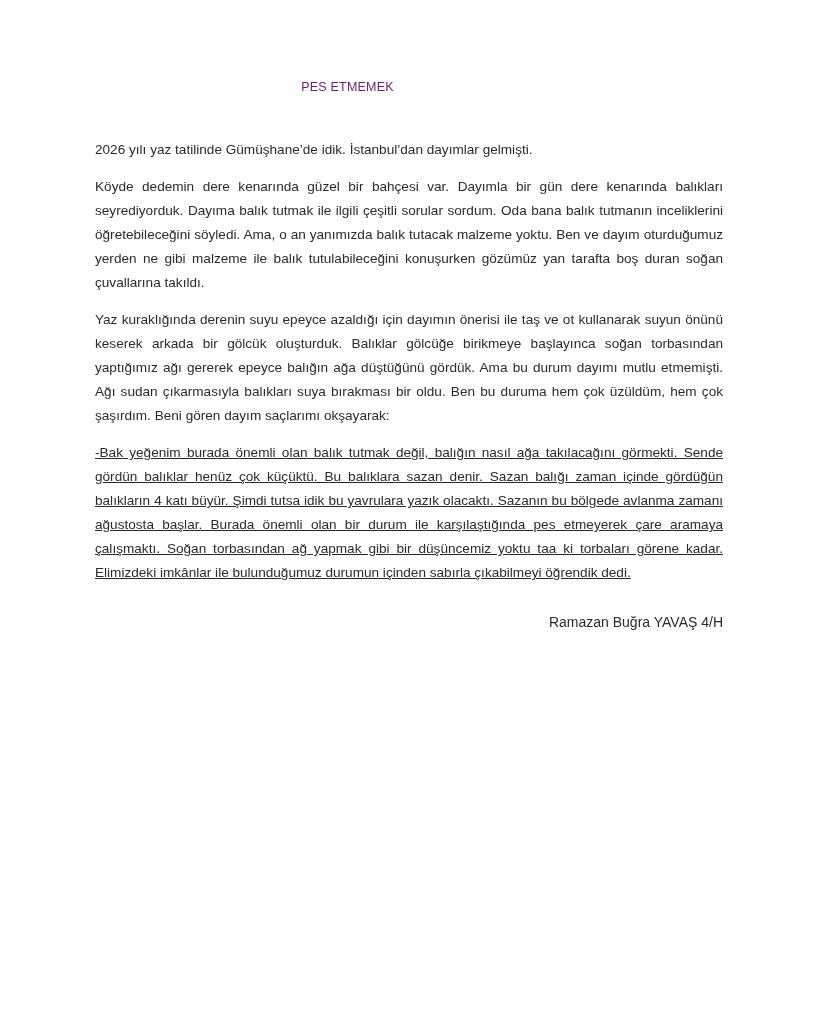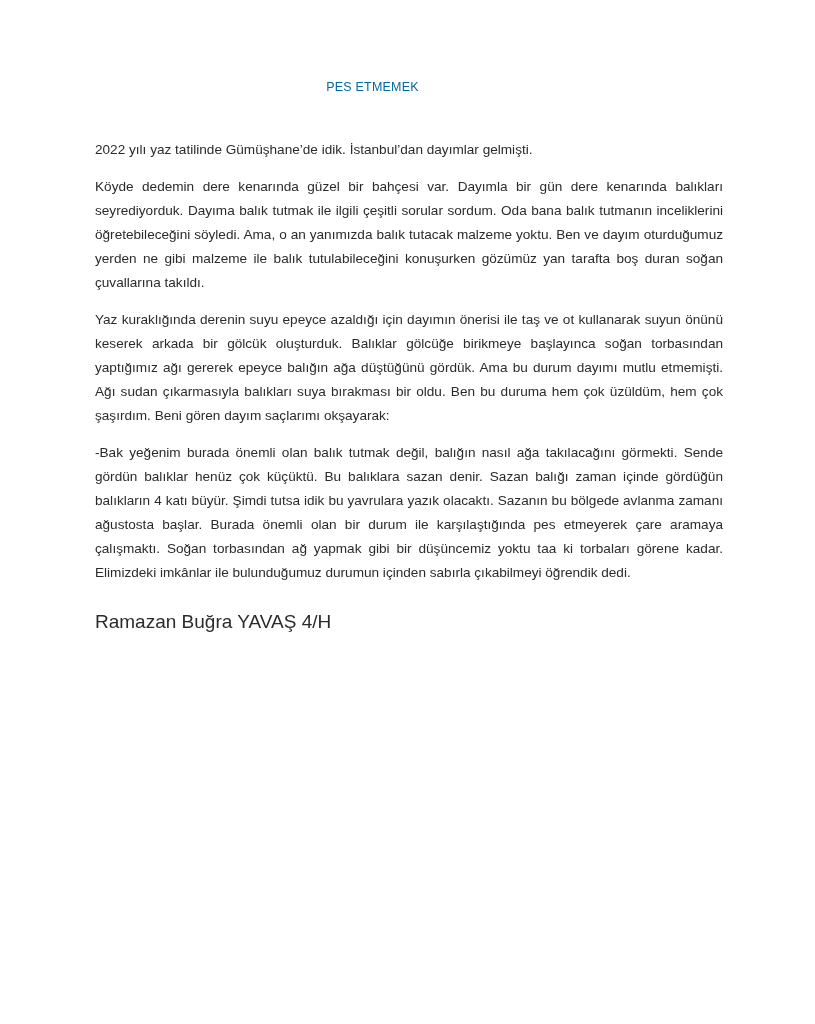--- a/index.html
+++ b/index.html
@@ -25,23 +25,22 @@
   }
 
   .doc-title {
     position: absolute;
     top: 80px;
     left: 0;
     width: 695px;
     text-align: center;
     font-size: 12.5px;
     letter-spacing: 0.2px;
-    color: #0369a1;
+    color: #701a75;
     white-space: pre;
-    margin-left: 25px;
   }
 
   .body-block {
     position: absolute;
     top: 138px;
     left: 95px;
     width: 628px;
   }
 
   .para {
@@ -49,42 +48,43 @@
     font-size: 13.6px;
     line-height: 24px;
     text-align: justify;
     text-justify: inter-word;
     color: #2b2b2b;
     hyphens: none;
   }
 
   .para:last-of-type {
     margin-bottom: 16px;
+    text-decoration: underline;
   }
 
   .signature {
     position: absolute;
     top: 610px;
     left: 95px;
     width: 628px;
-    font-size: 19px;
+    font-size: 14px;
     line-height: 24px;
     color: #2b2b2b;
-    text-align: left;
+    text-align: right;
   }
 </style>
 </head>
 <body>
 
 <div class="page">
 
   <div class="doc-title">PES ETMEMEK</div>
 
   <div class="body-block">
-    <p class="para">2022 yılı yaz tatilinde Gümüşhane’de idik. İstanbul’dan dayımlar gelmişti.</p>
+    <p class="para">2026 yılı yaz tatilinde Gümüşhane’de idik. İstanbul’dan dayımlar gelmişti.</p>
     <p class="para">Köyde dedemin dere kenarında güzel bir bahçesi var. Dayımla bir gün dere kenarında balıkları seyrediyorduk. Dayıma balık tutmak ile ilgili çeşitli sorular sordum. Oda bana balık tutmanın inceliklerini öğretebileceğini söyledi.  Ama, o an yanımızda balık tutacak malzeme yoktu. Ben ve dayım oturduğumuz yerden ne gibi malzeme ile balık tutulabileceğini konuşurken gözümüz yan tarafta boş duran soğan çuvallarına takıldı.</p>
     <p class="para">Yaz kuraklığında derenin suyu epeyce azaldığı için dayımın önerisi ile taş ve ot kullanarak suyun önünü keserek arkada bir gölcük oluşturduk. Balıklar gölcüğe birikmeye başlayınca soğan torbasından yaptığımız ağı gererek epeyce balığın ağa düştüğünü gördük. Ama bu durum dayımı mutlu etmemişti. Ağı sudan çıkarmasıyla balıkları suya bırakması bir oldu. Ben bu duruma hem çok üzüldüm, hem çok şaşırdım. Beni gören dayım saçlarımı okşayarak:</p>
     <p class="para">-Bak yeğenim burada önemli olan balık tutmak değil, balığın nasıl ağa takılacağını görmekti. Sende gördün balıklar henüz çok küçüktü. Bu balıklara sazan denir. Sazan balığı zaman içinde gördüğün balıkların 4 katı büyür. Şimdi tutsa idik bu yavrulara yazık olacaktı. Sazanın bu bölgede avlanma zamanı ağustosta başlar. Burada önemli olan bir durum ile karşılaştığında pes etmeyerek çare aramaya çalışmaktı. Soğan torbasından ağ yapmak gibi bir düşüncemiz yoktu taa ki torbaları görene kadar. Elimizdeki imkânlar ile bulunduğumuz durumun içinden sabırla çıkabilmeyi öğrendik dedi.</p>
   </div>
 
   <div class="signature">Ramazan Buğra YAVAŞ 4/H</div>
 
 </div>
 
 </body></html>

